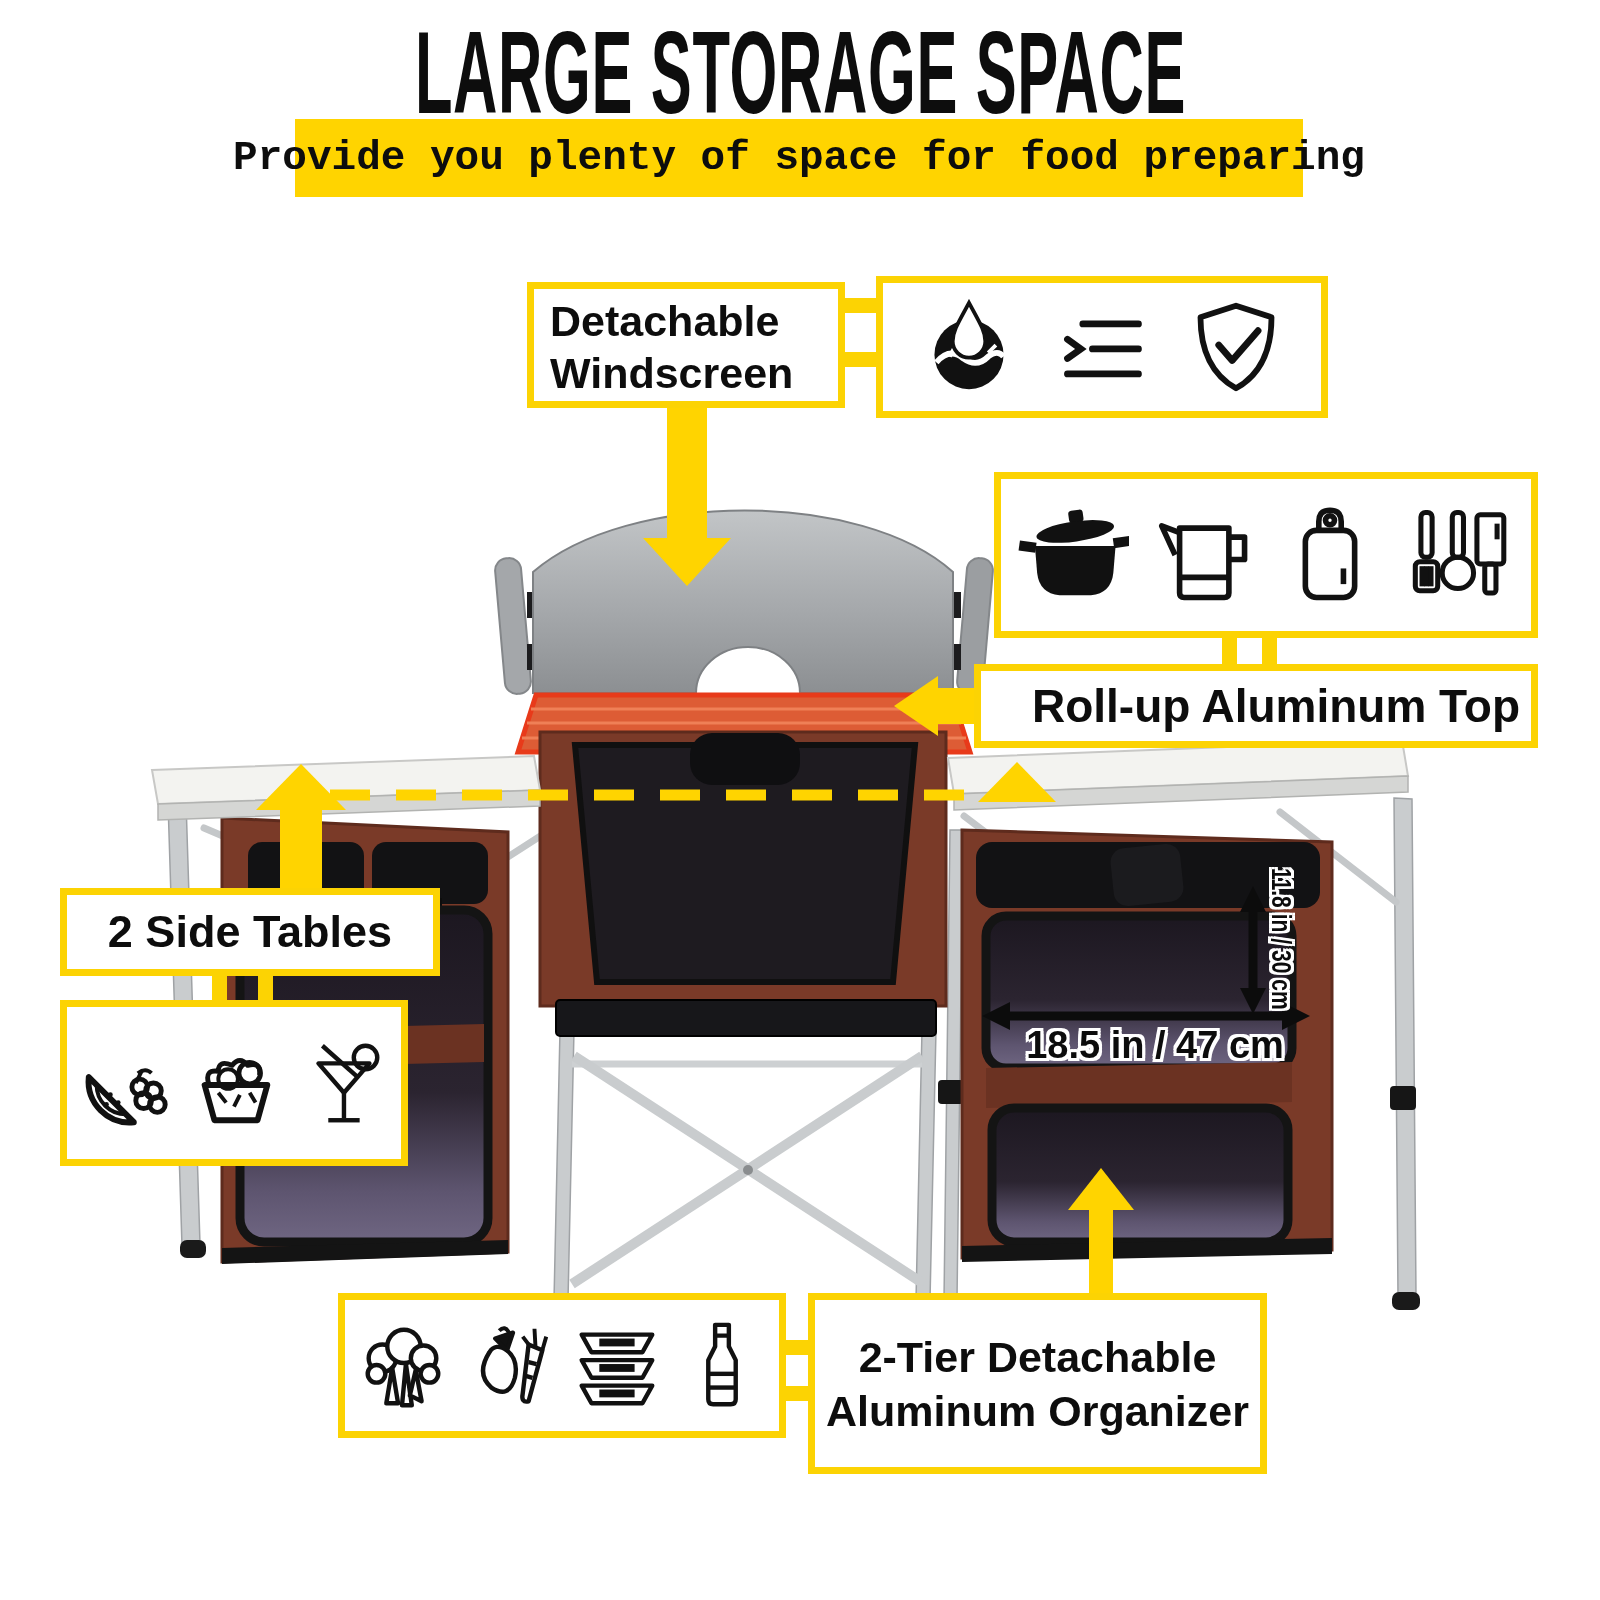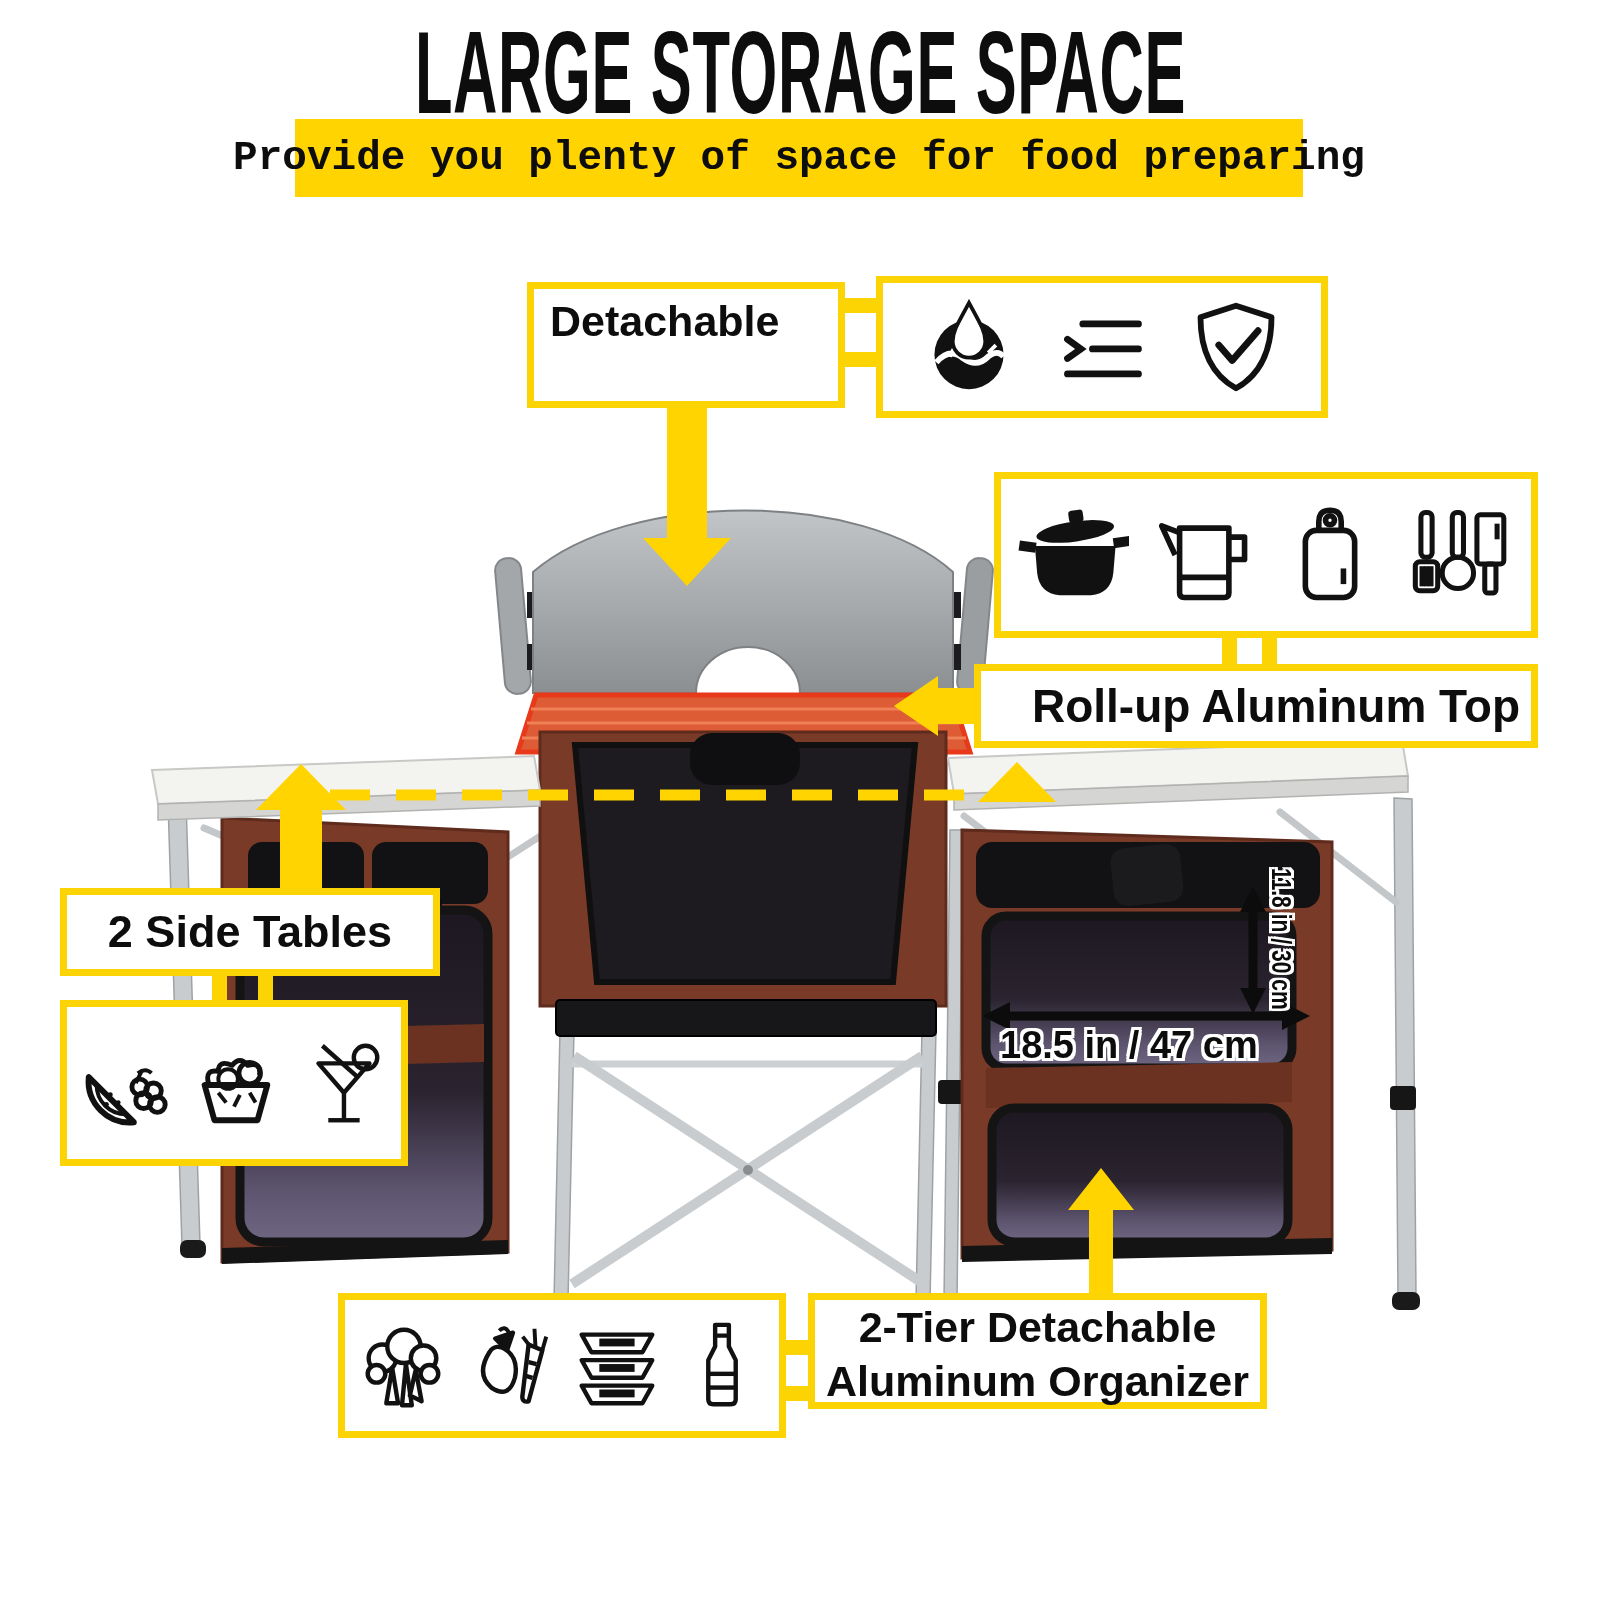--- a/index.html
+++ b/index.html
@@ -20,31 +20,31 @@
   #ws-label{left:527px;top:282px;width:318px;height:126px;padding:6px 0 0 16px;}
   #ws-label .lbl{font-size:43px;line-height:52px;}
   #ws-icons{left:876px;top:276px;width:452px;height:142px;display:flex;align-items:center;justify-content:space-evenly;}
   #cook-icons{left:994px;top:472px;width:544px;height:166px;display:flex;align-items:center;justify-content:space-evenly;}
   #rollup-label{left:974px;top:664px;width:564px;height:84px;display:flex;align-items:center;justify-content:center;}
   #rollup-label .lbl{font-size:46px;white-space:nowrap;margin-left:40px;}
   #st-label{left:60px;top:888px;width:380px;height:88px;display:flex;align-items:center;justify-content:center;}
   #st-label .lbl{font-size:45px;white-space:nowrap;}
   #st-icons{left:60px;top:1000px;width:348px;height:166px;display:flex;align-items:center;justify-content:space-evenly;}
   #food-icons{left:338px;top:1293px;width:448px;height:145px;display:flex;align-items:center;justify-content:space-evenly;}
-  #org-label{left:808px;top:1293px;width:459px;height:116px;display:flex;flex-direction:column;align-items:center;justify-content:flex-start;}
+  #org-label{left:808px;top:1293px;width:459px;height:181px;display:flex;flex-direction:column;align-items:center;justify-content:center;}
   #org-label .lbl{font-size:43px;line-height:54px;white-space:nowrap;}
   
   .conn{background:#FCD303;z-index:4;}
   
   .dim{font-weight:bold;color:#0c0c0c;z-index:2;
        text-shadow:-3px -3px 0 #fff,3px -3px 0 #fff,-3px 3px 0 #fff,3px 3px 0 #fff,
                    -3px 0 0 #fff,3px 0 0 #fff,0 -3px 0 #fff,0 3px 0 #fff;}
   #dim-h{left:1296px;top:868px;font-size:27px;transform:rotate(90deg) scaleX(0.78);
          transform-origin:left top;white-space:nowrap;}
-  #dim-w{left:1000px;top:1024px;width:310px;text-align:left;font-size:38px;white-space:nowrap;}
+  #dim-w{left:1000px;top:1024px;width:310px;text-align:center;font-size:38px;white-space:nowrap;}
   #product-svg{left:0;top:0;z-index:1;}
   .icon svg{display:block;}
 </style>
 </head>
 <body>
 
 <div id="canvas">
 
   <div class="abs" id="title-row">
     <span class="t">LARGE STORAGE SPACE</span>
@@ -179,20 +179,21 @@
   <div class="abs conn" style="left:845px;top:352px;width:32px;height:15px;"></div>
   <div class="abs conn" style="left:1222px;top:634px;width:15px;height:34px;"></div>
   <div class="abs conn" style="left:1262px;top:634px;width:15px;height:34px;"></div>
   <div class="abs conn" style="left:212px;top:972px;width:15px;height:31px;"></div>
   <div class="abs conn" style="left:258px;top:972px;width:15px;height:31px;"></div>
   <div class="abs conn" style="left:784px;top:1340px;width:26px;height:15px;"></div>
   <div class="abs conn" style="left:784px;top:1386px;width:26px;height:15px;"></div>
 
   <div class="abs cbox" id="ws-label">
     <div class="lbl">Detachable</div>
+    <div class="lbl">Windscreen</div>
   </div>
 
   <div class="abs cbox" id="ws-icons">
     <span class="icon">
       <svg width="96" height="96" viewBox="0 0 100 100">
         <circle cx="50" cy="58" r="36" fill="#111"></circle>
         <path d="M16,66 Q30,50 44,62 Q58,72 70,60 Q80,52 86,60" stroke="#fff" stroke-width="6" fill="none"></path>
         <path d="M30,60 l6,-12 M44,56 l2,-14 M58,58 l6,-12 M70,56 l8,-8" stroke="#fff" stroke-width="4"></path>
         <path d="M50,4 C38,26 33,34 33,44 a17,17 0 0 0 34,0 C67,34 62,26 50,4 Z" fill="#fff" stroke="#111" stroke-width="4"></path>
       </svg>

